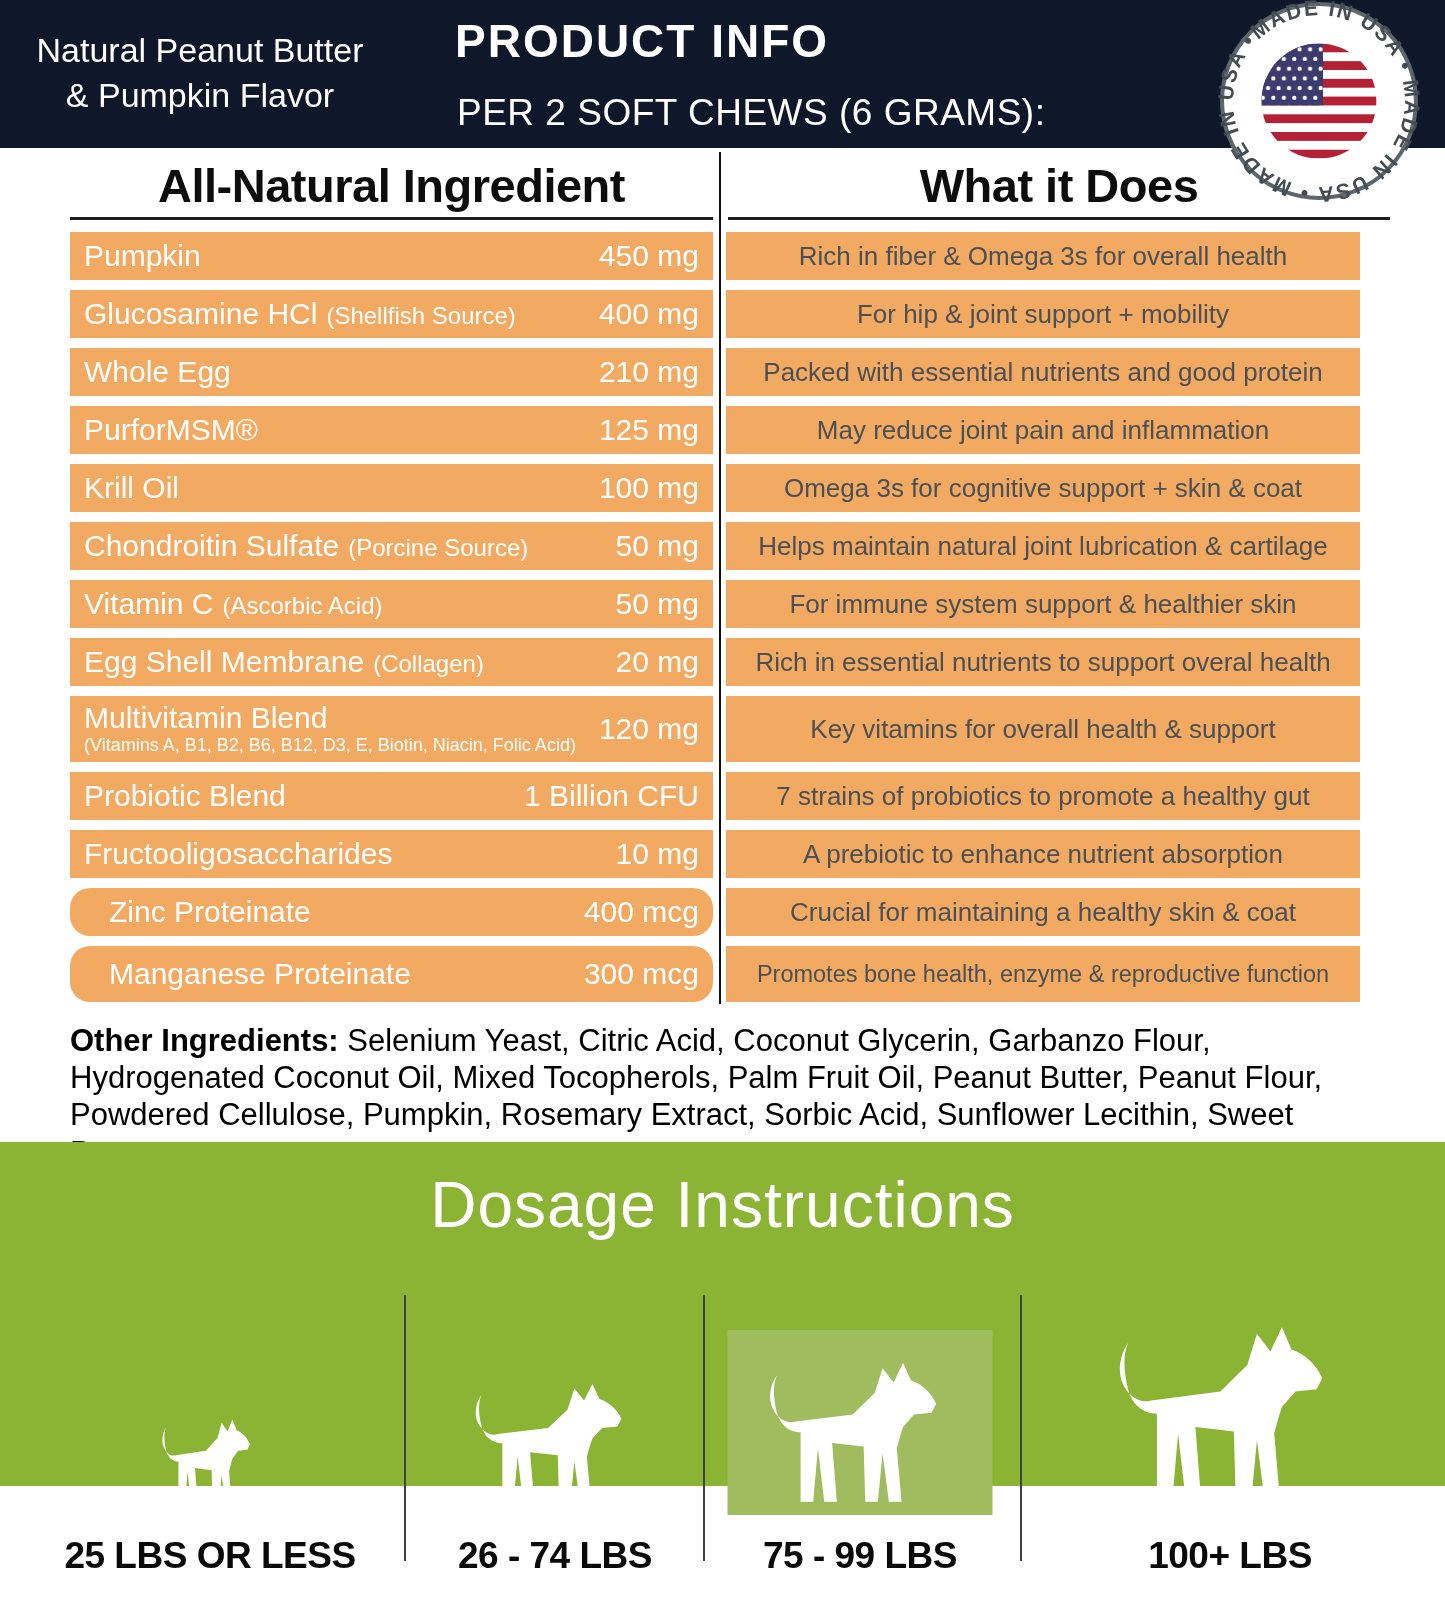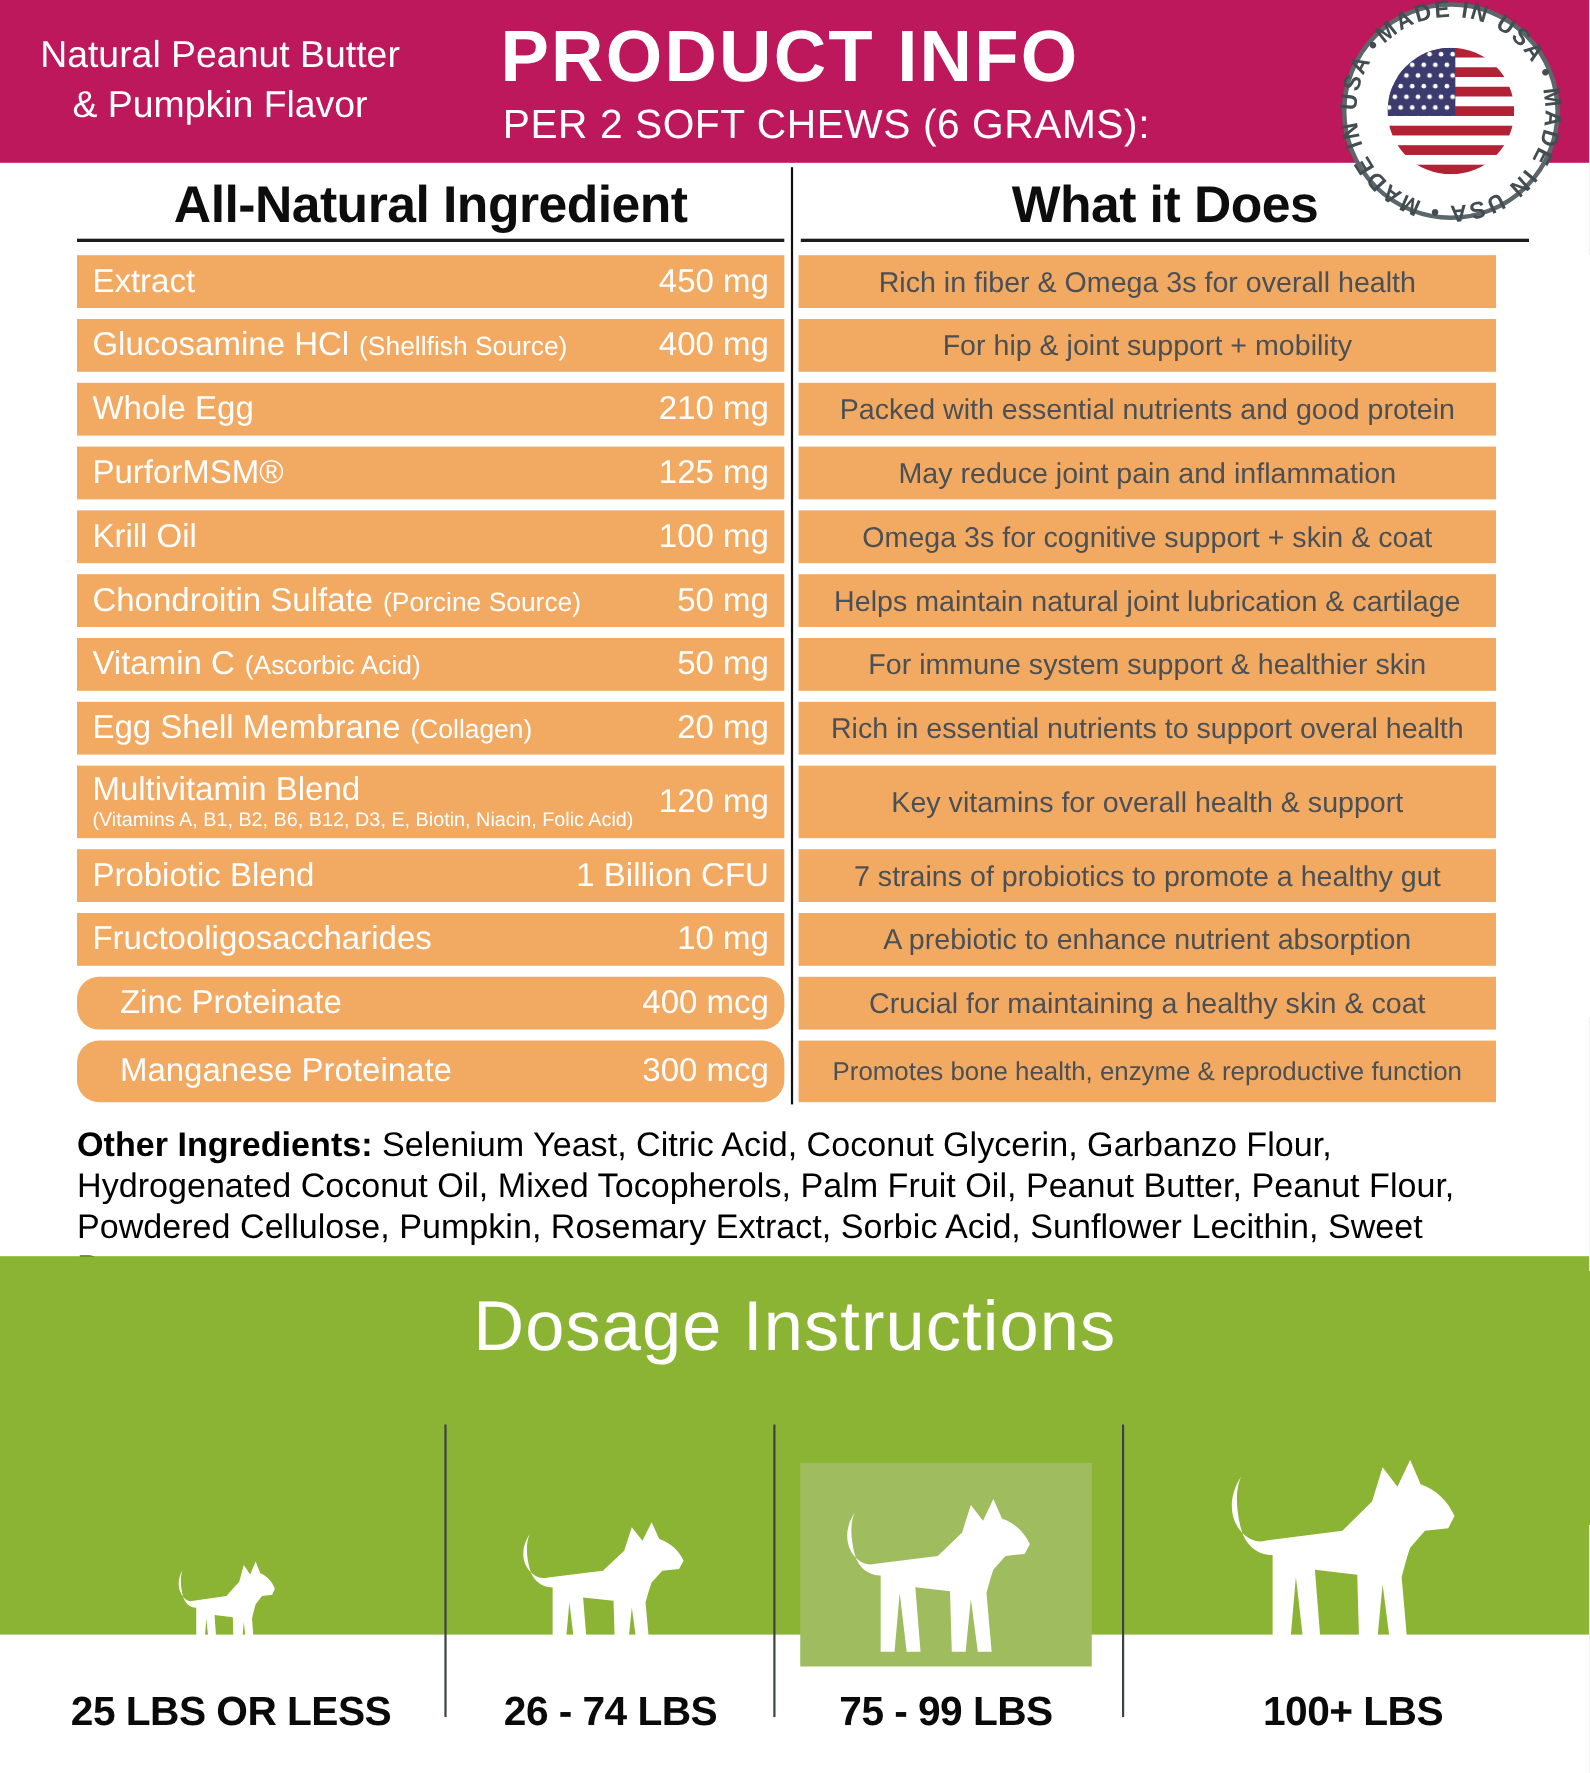--- a/index.html
+++ b/index.html
@@ -1,23 +1,23 @@
 <!DOCTYPE html>
 <html><head>
 <meta charset="utf-8">
 <style>
   html,body{margin:0;padding:0;background:#e8e8e8;}
   .page{position:relative;width:1445px;height:1612px;background:#ffffff;overflow:hidden;
         font-family:"Liberation Sans","DejaVu Sans",sans-serif;}
 
   
-  .hdr{position:absolute;left:0;top:0;width:1445px;height:148px;background:#be185d;}
+  .hdr{position:absolute;left:0;top:0;width:1445px;height:148px;background:#0f172a;}
   .flavor{position:absolute;left:30px;top:28px;width:340px;text-align:center;color:#ffffff;
           font-size:34px;line-height:1.32;font-weight:400;}
-  .ptitle{position:absolute;left:455px;top:18px;color:#ffffff;font-size:66px;font-weight:bold;
+  .ptitle{position:absolute;left:455px;top:18px;color:#ffffff;font-size:46px;font-weight:bold;
           letter-spacing:2px;line-height:1;}
   .psub{position:absolute;left:457px;top:92px;color:#ffffff;font-size:37px;font-weight:400;letter-spacing:0.5px;}
   .badge{position:absolute;left:1218px;top:0px;width:202px;height:202px;z-index:6;}
 
   
   .col-div{position:absolute;left:719px;top:152px;width:2px;height:852px;background:#111;}
   .thead-l{position:absolute;left:70px;top:158px;width:643px;text-align:center;font-size:47px;
            font-weight:bold;color:#0d0d0d;letter-spacing:-0.5px;}
   .thead-r{position:absolute;left:728px;top:158px;width:662px;text-align:center;font-size:47px;
            font-weight:bold;color:#0d0d0d;letter-spacing:-0.5px;}
@@ -105,21 +105,21 @@
   <div class="thead-ul-l"></div>
   <div class="thead-ul-r"></div>
   <div class="col-div"></div>
 
   <div class="rows">
 
     <div class="trow">
       <div class="cell-left">
         <div class="nameblock">
             <div class="nameline">
-          <span class="iname">Extract</span>
+          <span class="iname">Pumpkin</span>
           </div>
 
         </div>
         <span class="iamt">450 mg</span>
       </div>
       <div class="cell-right">
         <span>Rich in fiber &amp; Omega 3s for overall health</span>
       </div>
     </div>
 

